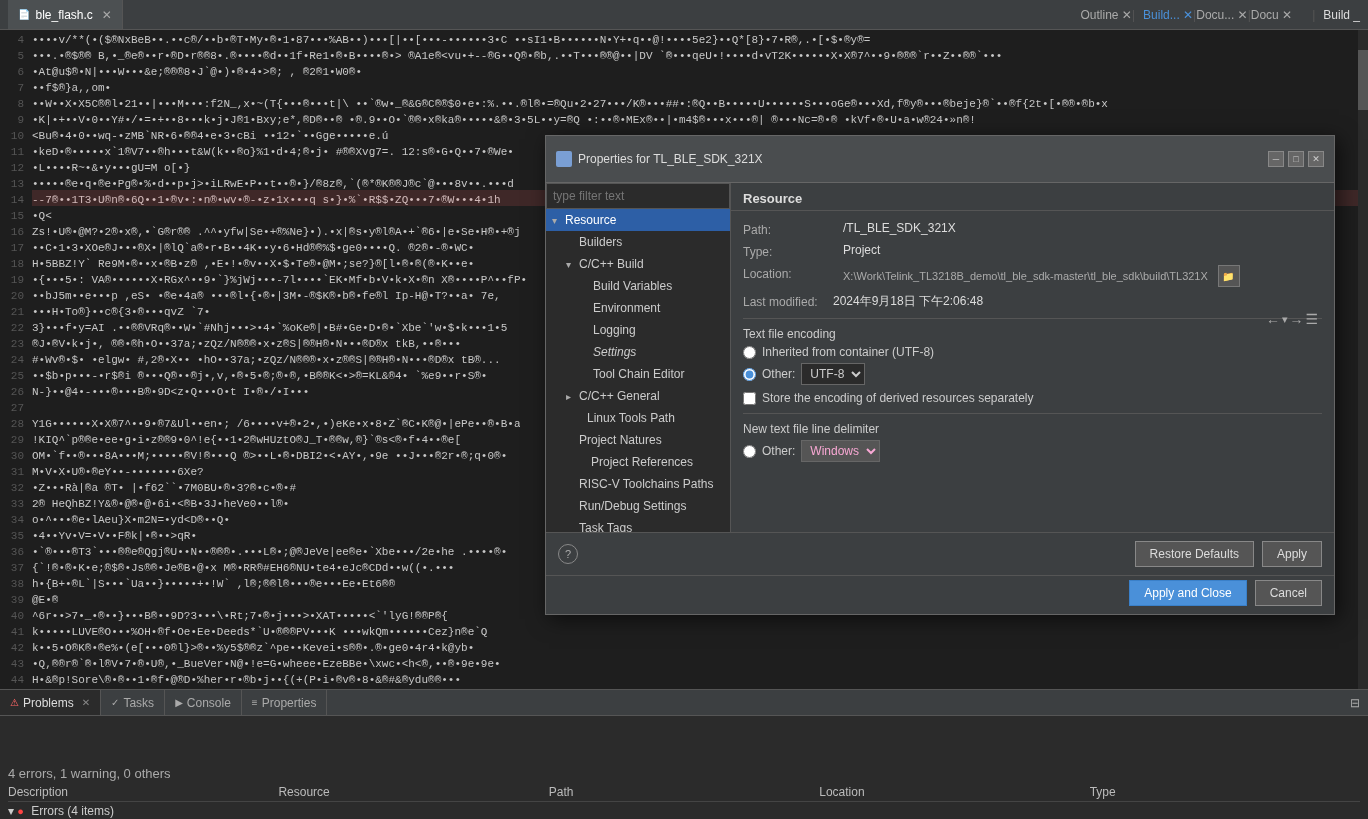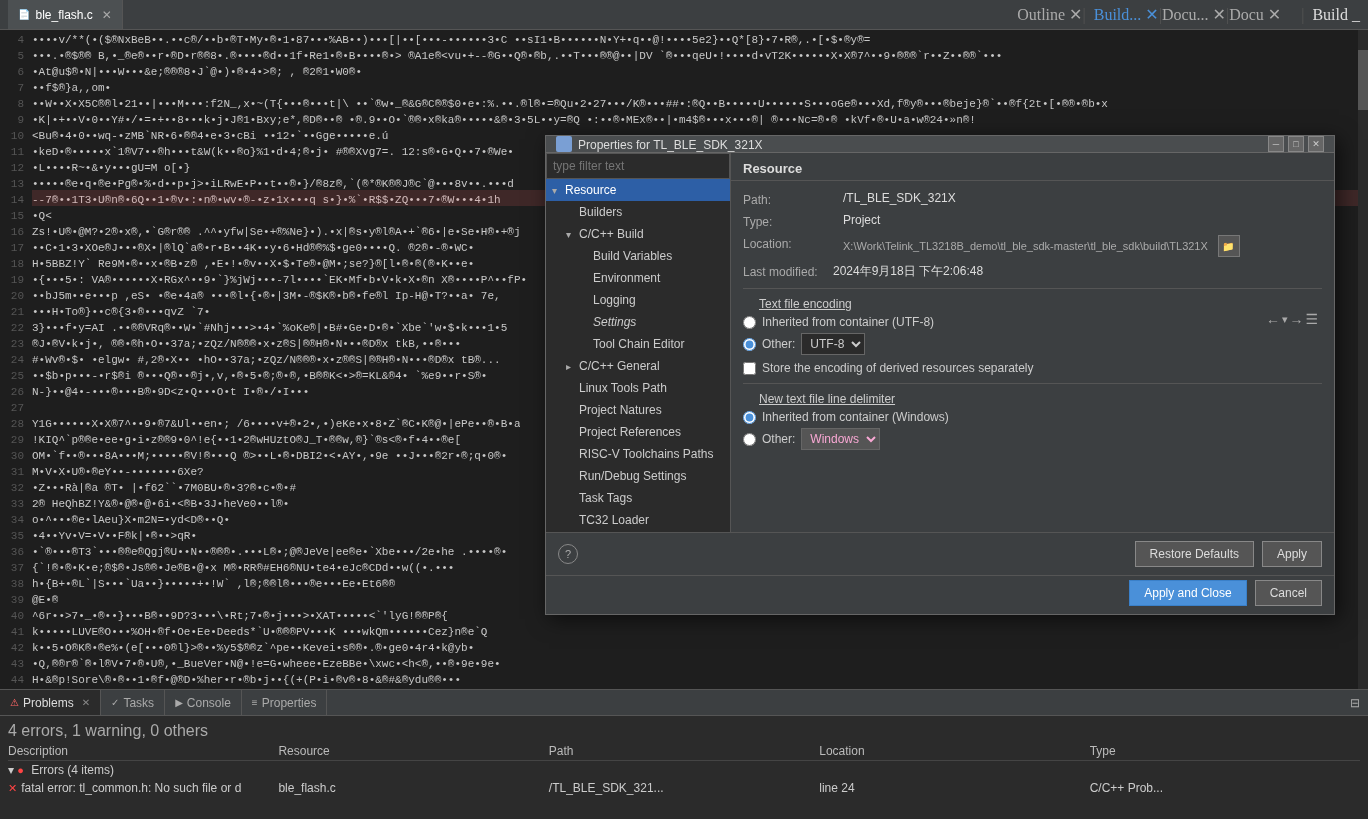--- a/index.html
+++ b/index.html
@@ -3,33 +3,33 @@
   <meta charset="utf-8">
   <style>
     * { box-sizing: border-box; margin: 0; padding: 0; }
     body { font-family: 'Segoe UI', Arial, sans-serif; font-size: 12px; background: #2b2b2b; color: #d4d4d4; overflow: hidden; }
 
     
     .top-bar { display: flex; align-items: center; background: #3c3f41; height: 30px; padding: 0 8px; border-bottom: 1px solid #555; }
     .top-bar-tab { display: flex; align-items: center; padding: 0 10px; height: 100%; font-size: 12px; color: #ccc; cursor: pointer; border-right: 1px solid #555; gap: 5px; }
     .top-bar-tab.active { background: #4c5052; color: #fff; }
     .top-bar-spacer { flex: 1; }
-    .top-bar-right { display: flex; align-items: center; gap: 0; color: #aaa; font-size: 16px; font-family: Liberation Serif, serif; }
+    .top-bar-right { display: flex; align-items: center; gap: 0; color: #aaa; font-size: 12px; }
     .top-bar-right span { cursor: pointer; }
 
     
     .editor-area { flex: 1; background: #1e1e1e; overflow: hidden; position: relative; }
     .editor-content { font-family: 'Courier New', monospace; font-size: 11px; color: #9cdcfe; padding: 2px 0; height: 100%; overflow: hidden; }
     .line { display: flex; height: 16px; line-height: 16px; }
     .line-num { color: #555; width: 32px; text-align: right; padding-right: 8px; flex-shrink: 0; user-select: none; }
     .line-content { color: #c8c8c8; white-space: nowrap; overflow: hidden; }
     .scrollbar-v { position: absolute; right: 0; top: 0; width: 10px; height: 100%; background: #2b2b2b; }
     .scrollbar-thumb { width: 10px; height: 60px; background: #555; position: absolute; top: 20px; }
     .dialog { pointer-events: all; position: absolute; top: 135px; left: 545px; width: 790px; height: 480px; background: #3c3f41; border: 1px solid #666; box-shadow: 4px 4px 20px rgba(0,0,0,0.6); display: flex; flex-direction: column; }
-    .dialog-titlebar { background: #4a4d4f; height: 17px; display: flex; align-items: flex-end; padding: 0 10px; border-bottom: 1px solid #666; gap: 6px; flex-shrink: 0; }
+    .dialog-titlebar { background: #4a4d4f; height: 47px; display: flex; align-items: center; padding: 0 10px; border-bottom: 1px solid #666; gap: 6px; flex-shrink: 0; }
     .dialog-title-icon { width: 16px; height: 16px; background: #7a9fd4; border-radius: 2px; flex-shrink: 0; }
     .dialog-title-text { flex: 1; font-size: 12px; color: #ddd; }
     .dialog-controls { display: flex; gap: 4px; }
     .dialog-btn { width: 16px; height: 16px; background: #666; border: 1px solid #888; cursor: pointer; font-size: 9px; color: #ccc; display: flex; align-items: center; justify-content: center; }
 
     
     .dialog-body { display: flex; flex: 1; overflow: hidden; }
 
     
     .dialog-left { width: 185px; border-right: 1px solid #555; display: flex; flex-direction: column; flex-shrink: 0; }
@@ -40,21 +40,21 @@
     .tree-item .arrow { color: #aaa; font-size: 10px; width: 10px; }
     .tree-item-label { font-size: 12px; }
 
     
     .dialog-right { flex: 1; display: flex; flex-direction: column; overflow: hidden; }
     .resource-header { padding: 8px 12px 4px; font-size: 13px; font-weight: bold; color: #ddd; border-bottom: 1px solid #555; flex-shrink: 0; }
     .resource-body { padding: 10px 12px; flex: 1; overflow-y: auto; }
     .resource-row { display: flex; align-items: flex-start; margin-bottom: 6px; }
     .resource-label { width: 100px; color: #aaa; font-size: 12px; flex-shrink: 0; padding-top: 2px; }
     .resource-value { color: #ddd; font-size: 12px; flex: 1; display: flex; align-items: center; gap: 6px; }
-    .section-label { font-size: 12px; color: #ccc; margin: 8px 16px 4px; font-weight: 500; text-decoration: underline; }
+    .section-label { font-size: 12px; color: #ccc; margin: 8px 0 4px; font-weight: 500; }
     .radio-group { display: flex; flex-direction: column; gap: 4px; margin-left: 0; }
     .radio-row { display: flex; align-items: center; gap: 6px; font-size: 12px; color: #ccc; }
     .radio-row input[type=radio] { accent-color: #4a90d9; }
     .select-small { background: #2b2b2b; border: 1px solid #666; color: #ccc; font-size: 12px; padding: 2px 4px; height: 22px; }
     .checkbox-row { display: flex; align-items: center; gap: 6px; font-size: 12px; color: #ccc; margin: 6px 0; }
     .checkbox-row input[type=checkbox] { accent-color: #4a90d9; }
     .divider { border: none; border-top: 1px solid #555; margin: 8px 0; }
     .long-path { font-size: 11px; color: #aaa; word-break: break-all; }
 
     
@@ -64,21 +64,21 @@
     .footer-right { display: flex; gap: 8px; }
     .btn { padding: 5px 14px; font-size: 12px; cursor: pointer; border: 1px solid #888; background: #555; color: #ddd; }
     .btn.primary { background: #4a90d9; border-color: #3a80c9; color: #fff; }
 
     
     .bottom-panel { position: absolute; bottom: 0; left: 0; right: 0; height: 130px; background: #2b2b2b; border-top: 1px solid #555; display: flex; flex-direction: column; }
     .bottom-tabs { display: flex; height: 26px; background: #3c3f41; border-bottom: 1px solid #555; }
     .bottom-tab { display: flex; align-items: center; padding: 0 10px; height: 100%; font-size: 12px; color: #aaa; cursor: pointer; border-right: 1px solid #555; gap: 4px; }
     .bottom-tab.active { background: #2b2b2b; color: #ddd; }
     .bottom-content { flex: 1; padding: 4px 8px; overflow: hidden; }
-    .bottom-status { font-size: 16px; color: #aaa; padding: 2px 0; }
+    .bottom-status { font-size: 13px; color: #aaa; padding: 2px 0; margin-top: 44px; }
     .table-header { display: flex; font-size: 12px; color: #bbb; padding: 2px 0; border-bottom: 1px solid #444; }
     .table-header span { flex: 1; }
     .table-row-item { display: flex; font-size: 12px; color: #ccc; padding: 2px 0; align-items: center; }
     .table-row-item span { flex: 1; }
     .error-icon { color: #f44; font-size: 11px; margin-right: 4px; }
   </style>
 </head>
 <body>
 
 <div style="position: relative; width: 1368px; height: 819px; overflow: hidden;">
@@ -329,29 +329,29 @@
               <span class="tree-item-label">Settings</span>
             </div>
             <div class="tree-item" style="padding-left: 34px;">
               <span class="arrow"></span>
               <span class="tree-item-label">Tool Chain Editor</span>
             </div>
             <div class="tree-item" style="padding-left: 20px;">
               <span class="arrow">▸</span>
               <span class="tree-item-label">C/C++ General</span>
             </div>
-            <div class="tree-item" style="padding-left: 20px;">
+            <div class="tree-item" style="padding-left: 28px;">
               <span class="arrow"></span>
               <span class="tree-item-label">Linux Tools Path</span>
             </div>
             <div class="tree-item" style="padding-left: 20px;">
               <span class="arrow"></span>
               <span class="tree-item-label">Project Natures</span>
             </div>
-            <div class="tree-item" style="padding-left: 20px;">
+            <div class="tree-item" style="padding-left: 32px;">
               <span class="arrow"></span>
               <span class="tree-item-label">Project References</span>
             </div>
             <div class="tree-item" style="padding-left: 20px;">
               <span class="arrow"></span>
               <span class="tree-item-label">RISC-V Toolchains Paths</span>
             </div>
             <div class="tree-item" style="padding-left: 20px;">
               <span class="arrow"></span>
               <span class="tree-item-label">Run/Debug Settings</span>
@@ -419,24 +419,20 @@
           </div>
           <div class="checkbox-row">
             <input type="checkbox" style="">
             <label>Store the encoding of derived resources separately</label>
           </div>
 
           <hr class="divider">
 
           <div class="section-label">New text file line delimiter</div>
           <div class="radio-group">
-            <div class="radio-row">
-              <input type="radio" name="delimiter" checked="" style="">
-              <label>Inherited from container (Windows)</label>
-            </div>
             <div class="radio-row">
               <input type="radio" name="delimiter" style="">
               <label>Other:</label>
               <select class="select-small" style="background:#555; color:#f9a8d4;">
                 <option>Windows</option>
               </select>
             </div>
           </div>
         </div>
       </div>

